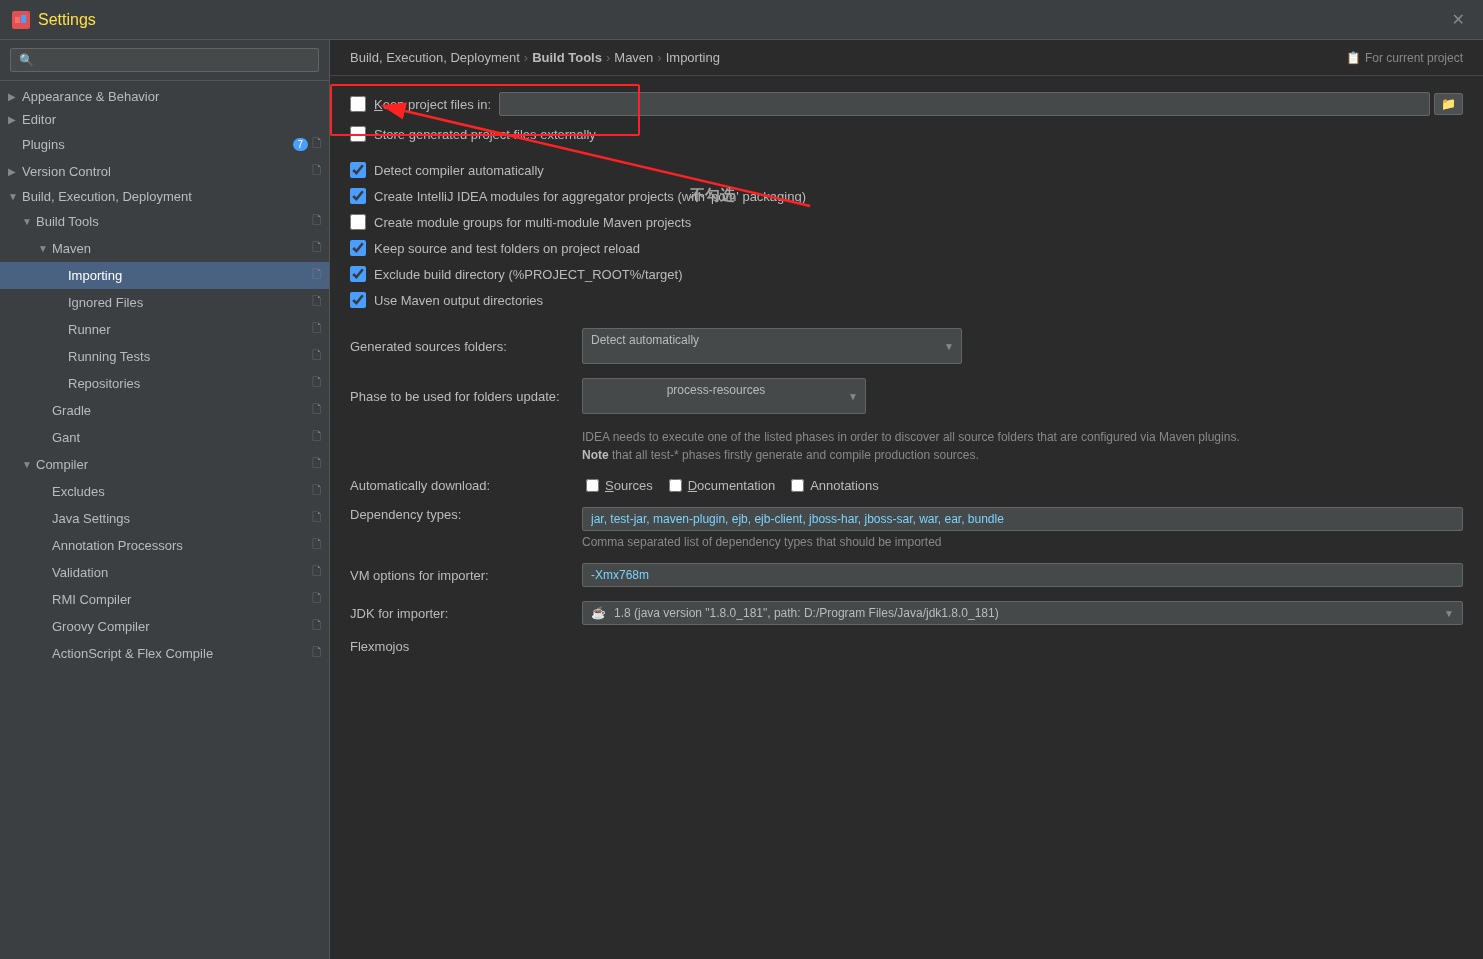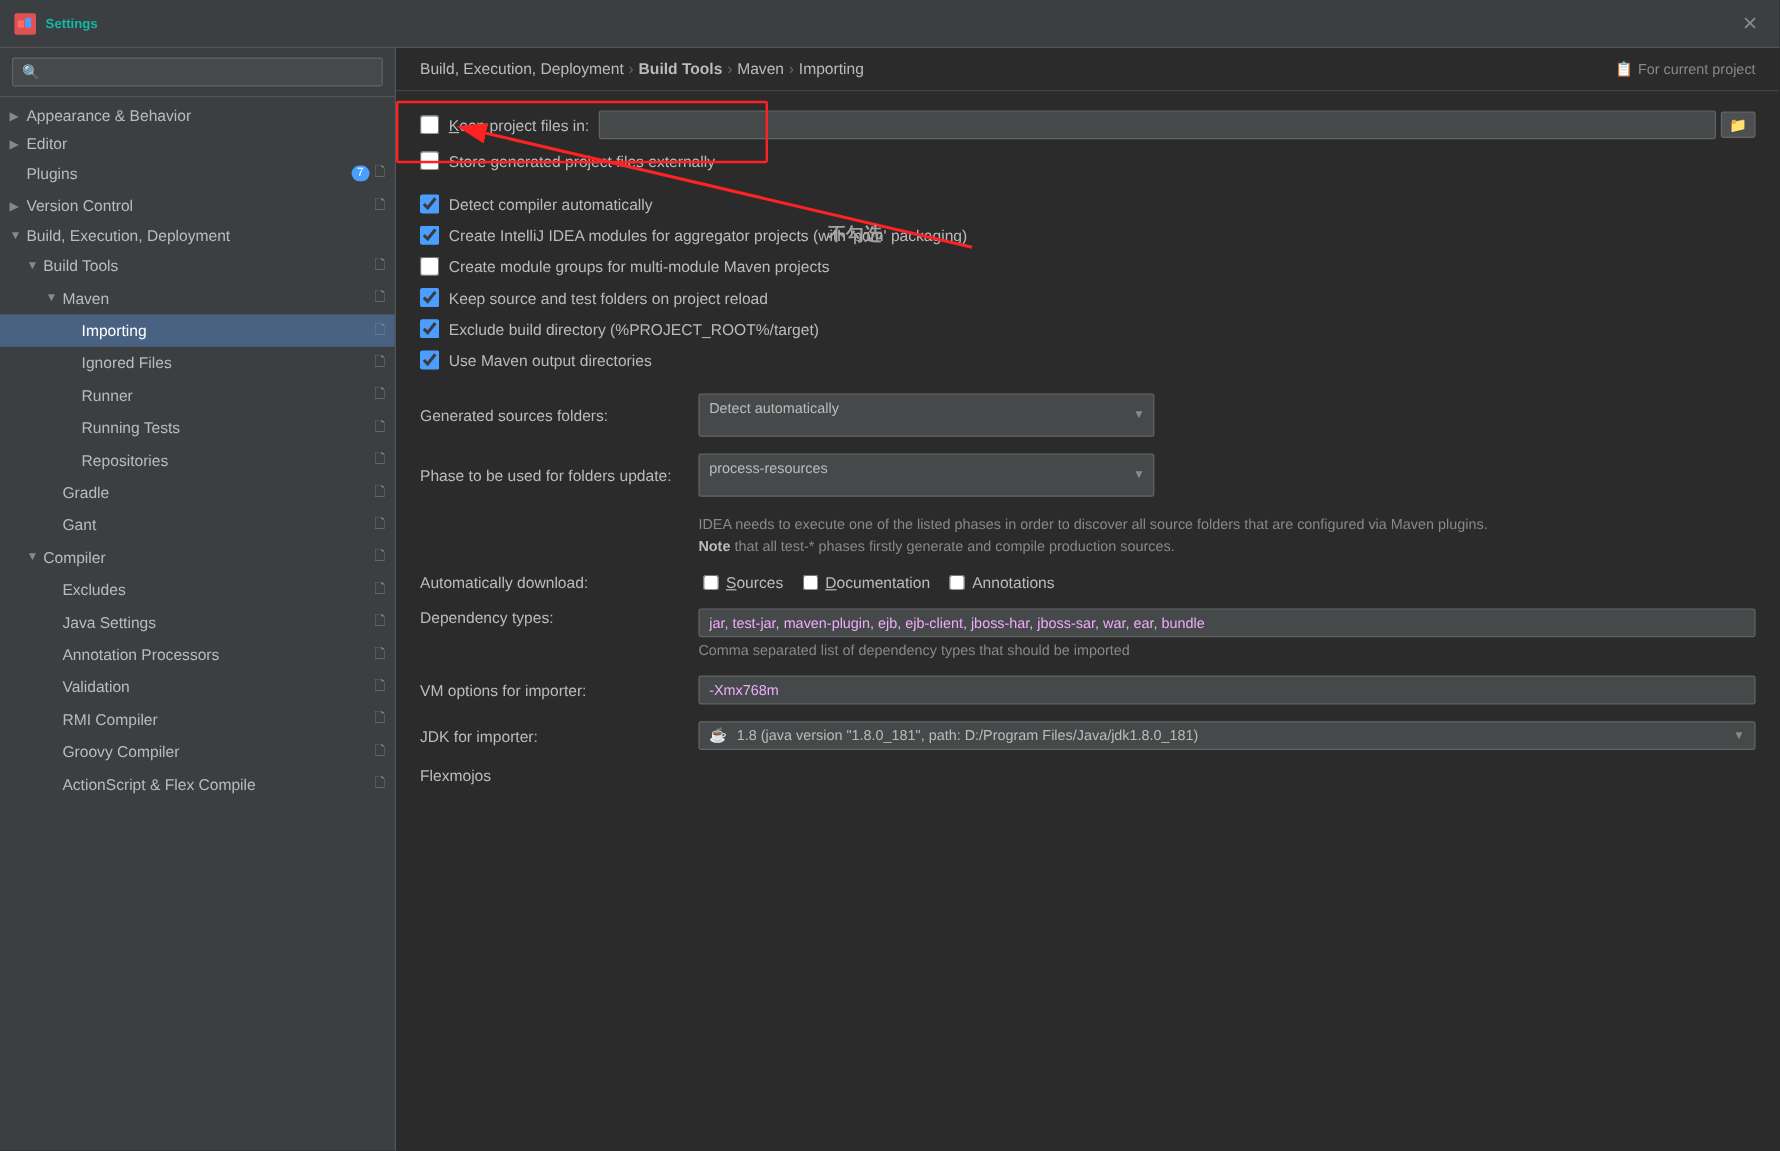--- a/index.html
+++ b/index.html
@@ -16,21 +16,21 @@
       flex-shrink: 0;
     }
     .title-bar .app-icon {
       width: 18px; height: 18px;
       background: #e05252;
       border-radius: 2px;
       margin-right: 8px;
       display: flex; align-items: center; justify-content: center;
       color: white; font-size: 10px; font-weight: bold;
     }
-    .title-bar .title-text { color: #14b8a6; font-size: 11px; font-weight: bold; }
+    .title-bar .title-text { color: #fde047; font-size: 16px; }
     .title-bar .close-btn {
       margin-left: auto;
       cursor: pointer;
       color: #888;
       font-size: 16px;
       padding: 2px 6px;
     }
 
     
     .main-container {
@@ -212,21 +212,21 @@
       align-items: center;
       gap: 6px;
       color: #bbbbbb;
     }
     .download-row .cb-item label u { text-decoration: underline; }
 
     
     .text-input {
       background: #45494a;
       border: 1px solid #646464;
-      color: #f0abfc;
+      color: #7dd3fc;
       padding: 4px 8px;
       font-size: 12px;
       border-radius: 2px;
       outline: none;
       width: 100%;
     }
 
     
     .jdk-select-wrapper {
       position: relative;
@@ -550,21 +550,21 @@
                 <option>Disabled</option>
               </select>
             </div>
           </div>
         </div>
 
         <div class="field-row">
           <span class="field-label">Phase to be used for folders update:</span>
           <div class="field-control">
             <div class="select-wrapper">
-              <select style="width:380px;">
+              <select style="width:284px;text-align:center;">
                 <option>process-resources</option>
                 <option>generate-sources</option>
                 <option>process-sources</option>
               </select>
             </div>
           </div>
         </div>
 
         <div class="info-text">
           <span>IDEA needs to execute one of the listed phases in order to discover all source folders that are configured via Maven plugins.</span><br>

